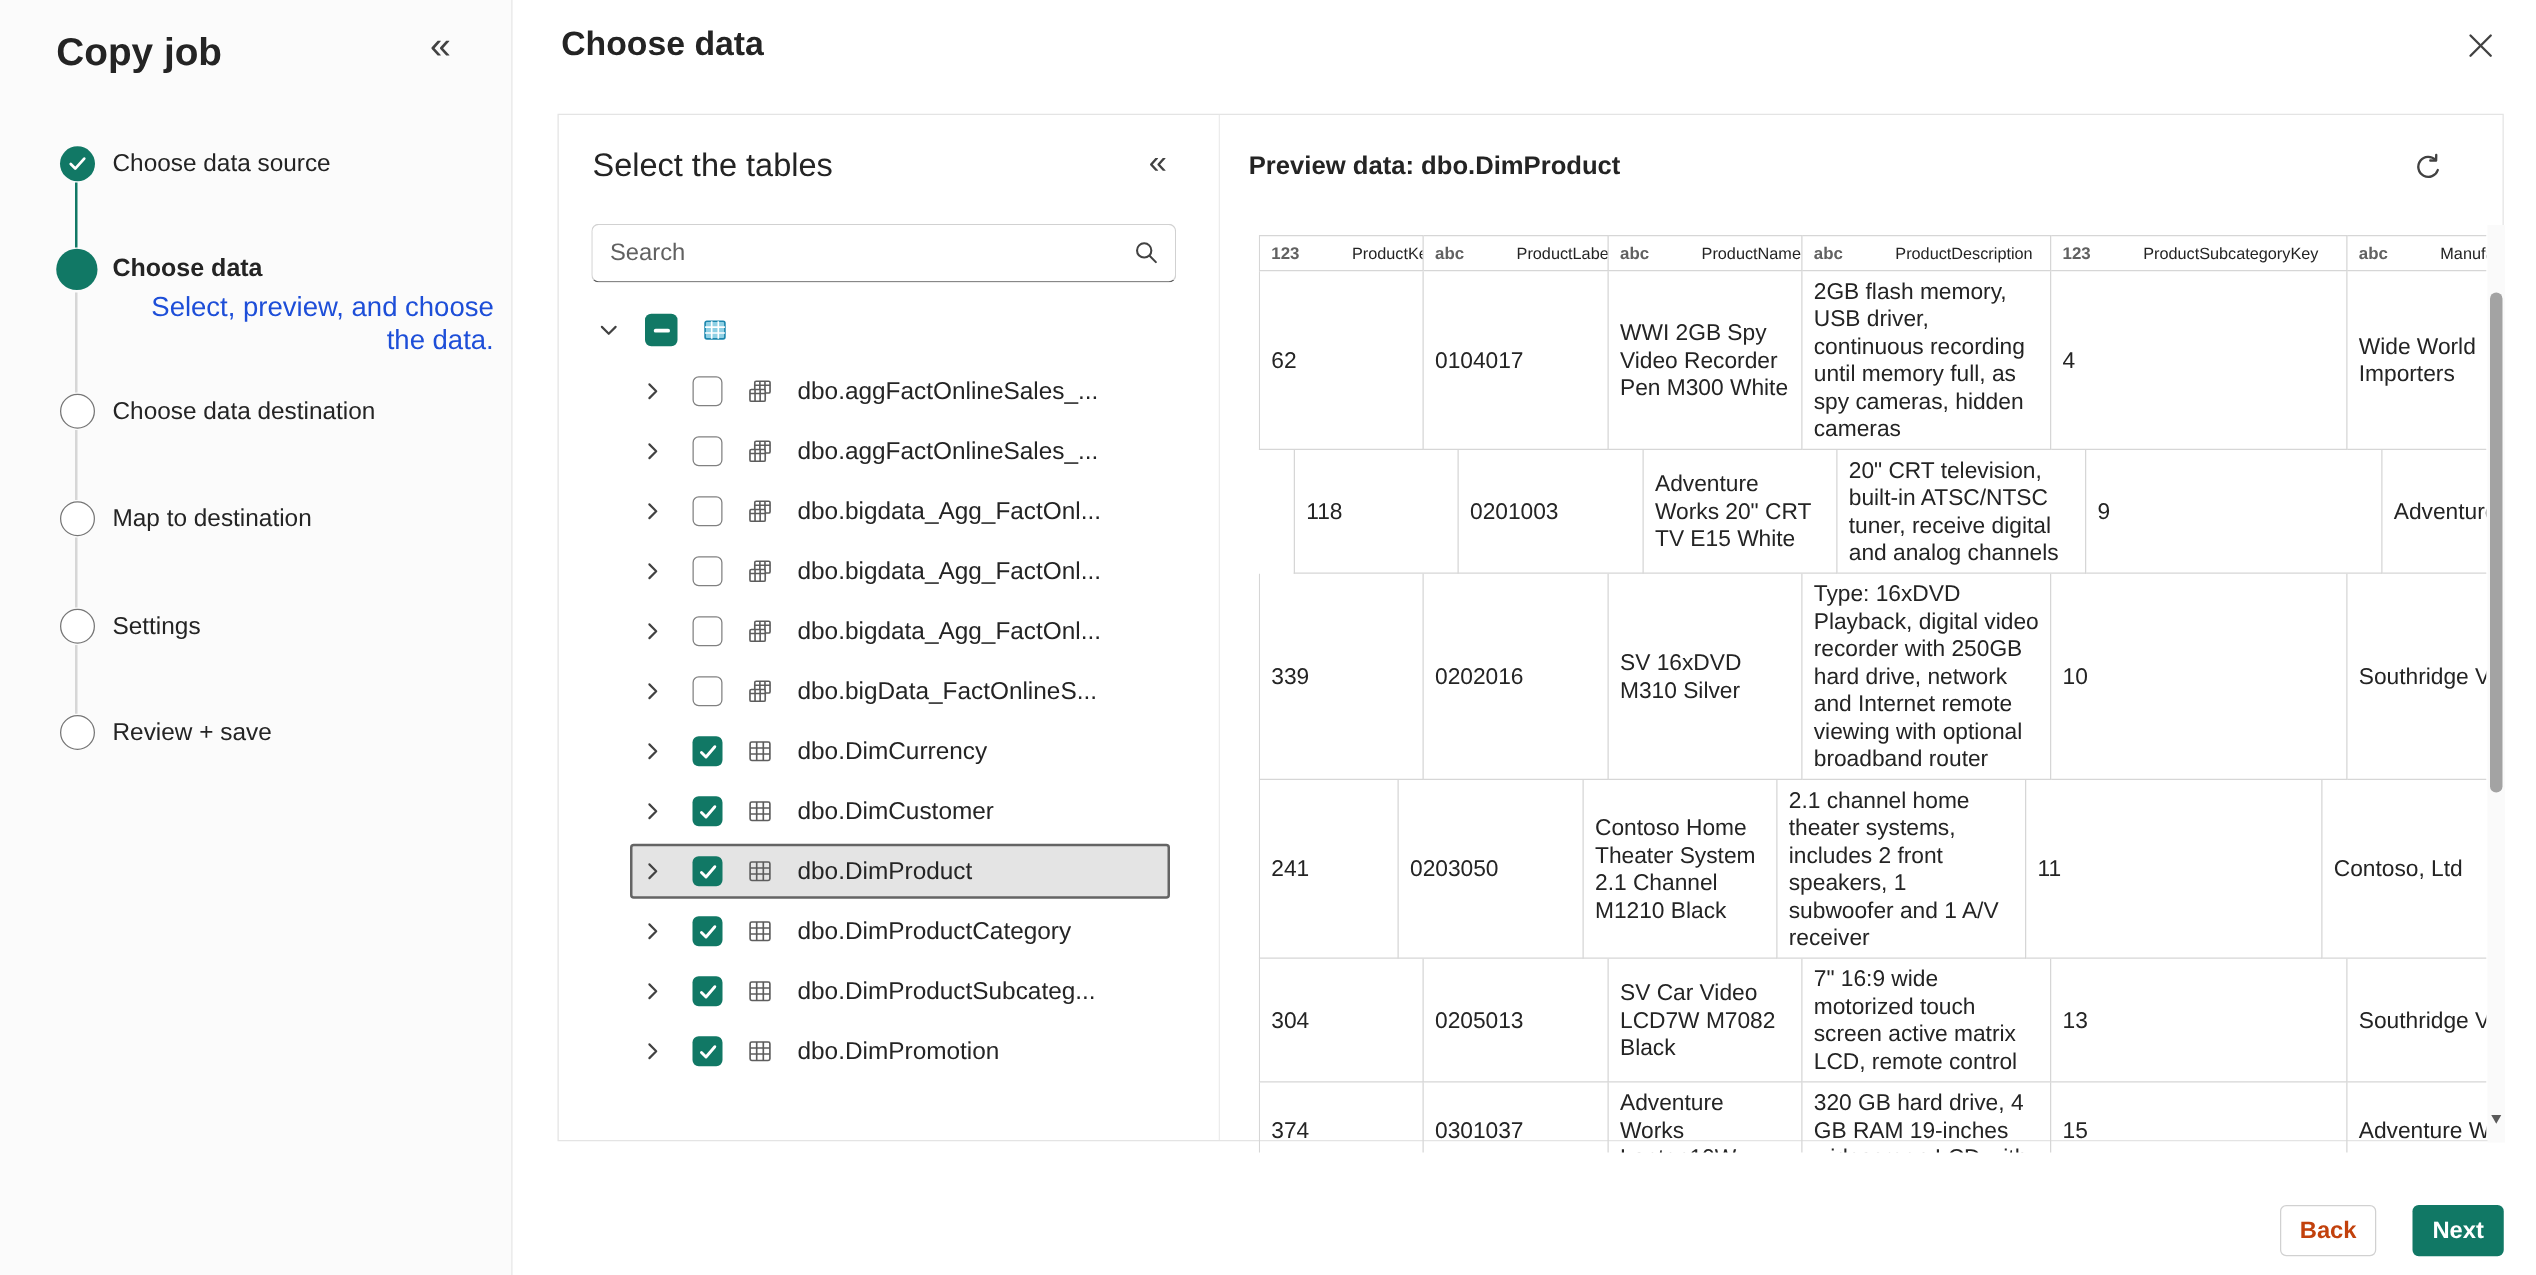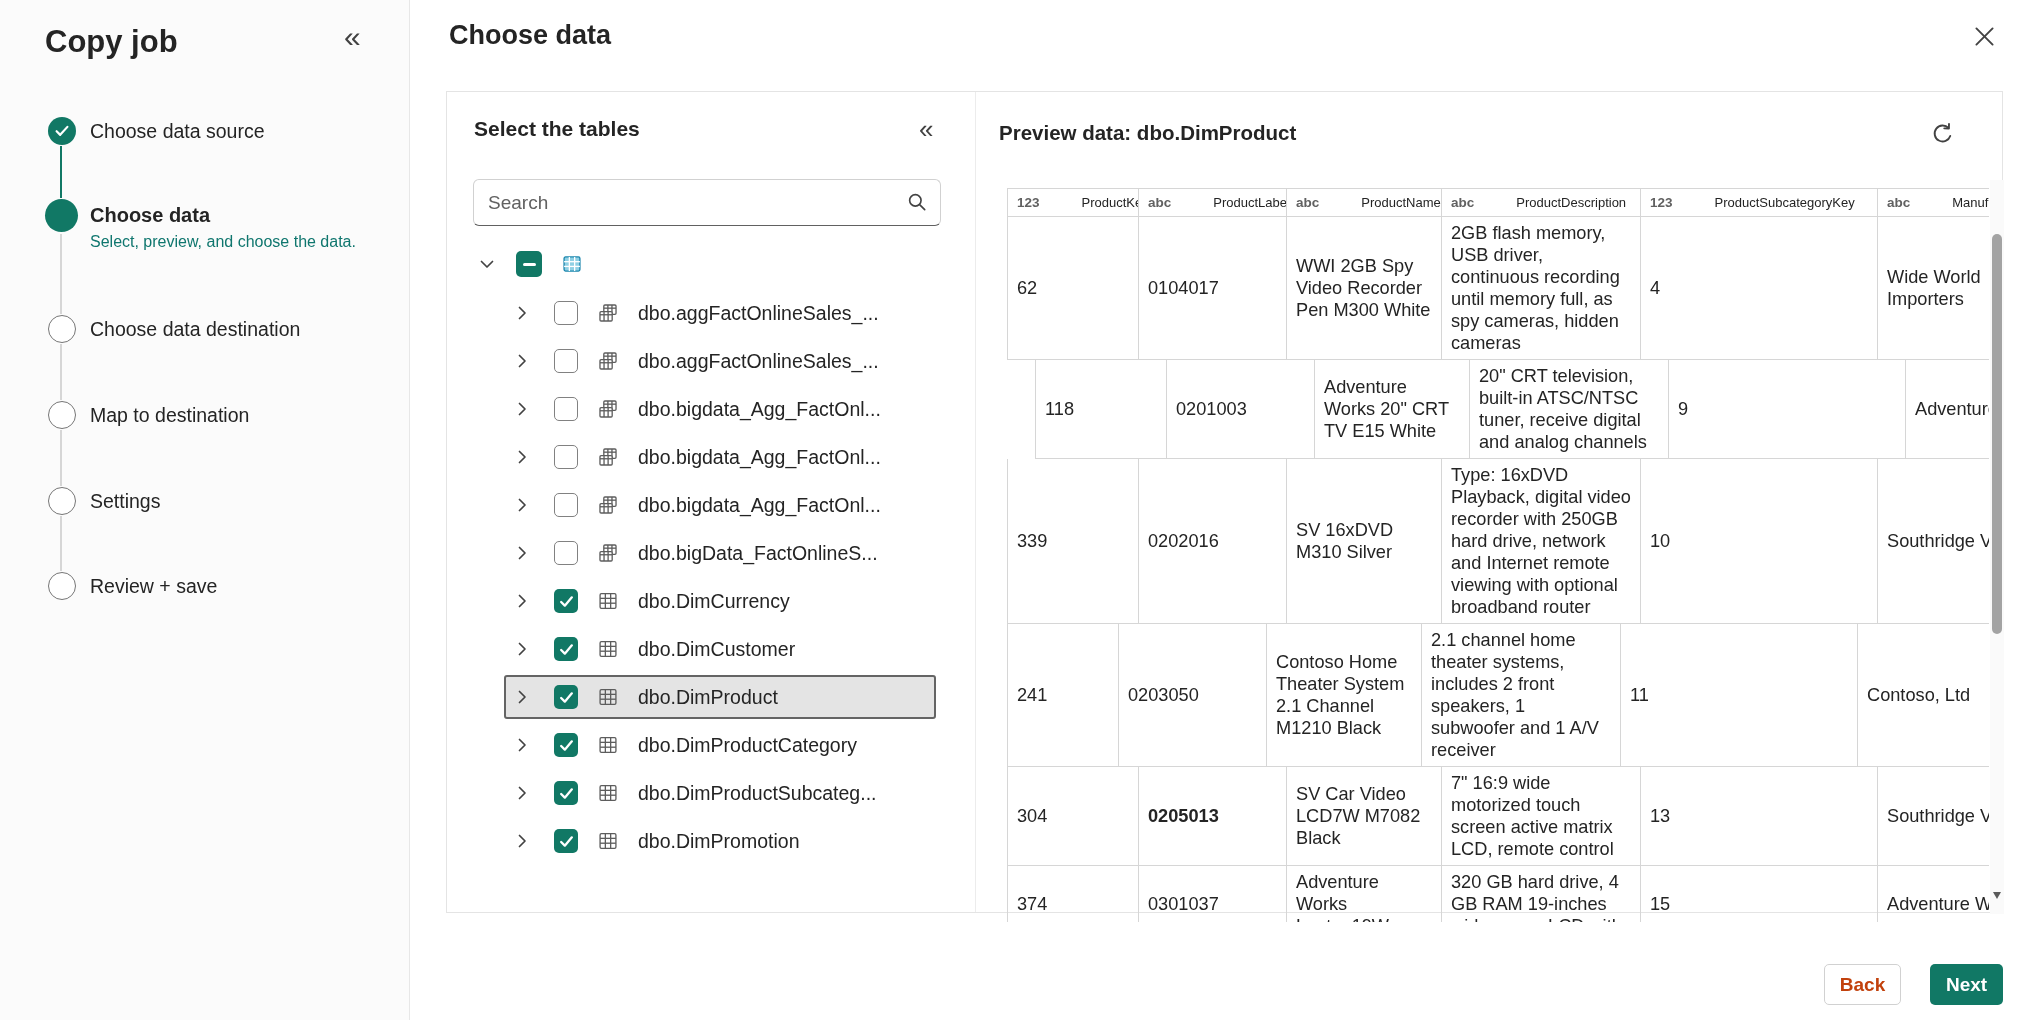--- a/index.html
+++ b/index.html
@@ -12,36 +12,36 @@
   .sb-title{position:absolute;left:45px;top:24px;font-size:31px;font-weight:700;}
   .sb-collapse{position:absolute;left:344px;top:20px;font-size:30px;color:#424242;cursor:pointer;}
   .step{position:absolute;left:48px;display:flex;align-items:center;cursor:pointer;}
   .step.active{left:45px;}
   .circle{box-sizing:border-box;border-radius:50%;display:flex;align-items:center;justify-content:center;flex:0 0 auto;}
   .c-done{width:28px;height:28px;background:#117865;}
   .c-active{width:33px;height:33px;background:#117865;}
   .c-pending{width:28px;height:28px;background:#fff;border:1.8px solid #767676;}
   .slabel{margin-left:14px;font-size:19.5px;white-space:nowrap;}
   .step.active .slabel{margin-left:12px;font-weight:700;font-size:20px;}
-  .sdesc{position:absolute;left:90px;top:233px;width:305px;font-size:16px;color:#0f766e;}
+  .sdesc{position:absolute;left:90px;top:233px;width:305px;font-size:22px;color:#1d4ed8;text-align:right;}
   .vline{position:absolute;left:60px;width:2px;background:#d6d6d6;}
   .vline.teal{background:#117865;}
 
   
   .main-title{position:absolute;left:449px;top:20px;font-size:27px;font-weight:700;}
   .close-btn{position:absolute;left:1962px;top:14px;width:44px;height:44px;display:flex;
              align-items:center;justify-content:center;cursor:pointer;}
 
   
   .content{position:absolute;left:446px;top:91px;width:1557px;height:822px;
            border:1px solid #e4e4e4;box-sizing:border-box;background:#fff;}
 
   
   .tables-panel{position:absolute;left:0;top:0;width:528px;height:100%;}
-  .tp-title{position:absolute;left:27px;top:25px;font-size:21px;font-weight:700;}
+  .tp-title{position:absolute;left:27px;top:25px;font-size:26px;font-weight:400;}
   .tp-collapse{position:absolute;left:472px;top:22px;font-size:26px;color:#424242;cursor:pointer;}
   .search-wrap{position:absolute;left:26px;top:87px;width:468px;height:47px;}
   .search-input{width:100%;height:100%;box-sizing:border-box;border:1px solid #d1d1d1;
                 border-bottom-color:#616161;border-radius:6px;background:#fff;outline:none;
                 font-family:"Liberation Sans",sans-serif;font-size:19px;color:#242424;
                 padding:0 48px 0 14px;}
   .search-input::placeholder{color:#616161;}
   .search-icon{position:absolute;right:13px;top:12px;}
 
   .tree-root{position:absolute;left:0;top:148px;width:528px;height:48px;display:flex;align-items:center;}
@@ -557,21 +557,21 @@
                   <span>11</span>
                 </div>
                 <div class="pcell" style="width: 175px;">
                   <span>Contoso, Ltd</span>
                 </div>
               </div>
               <div class="prow">
                 <div class="pcell" style="width: 132px;">
                   <span>304</span>
                 </div>
-                <div class="pcell" style="width: 148px; font-weight: bold;">
+                <div class="pcell" style="width: 148px;">
                   <span>0205013</span>
                 </div>
                 <div class="pcell" style="width: 155px;">
                   <span>SV Car Video LCD7W M7082 Black</span>
                 </div>
                 <div class="pcell" style="width: 199px;">
                   <span>7" 16:9 wide motorized touch screen active matrix LCD, remote control</span>
                 </div>
                 <div class="pcell" style="width: 237px;">
                   <span>13</span>

